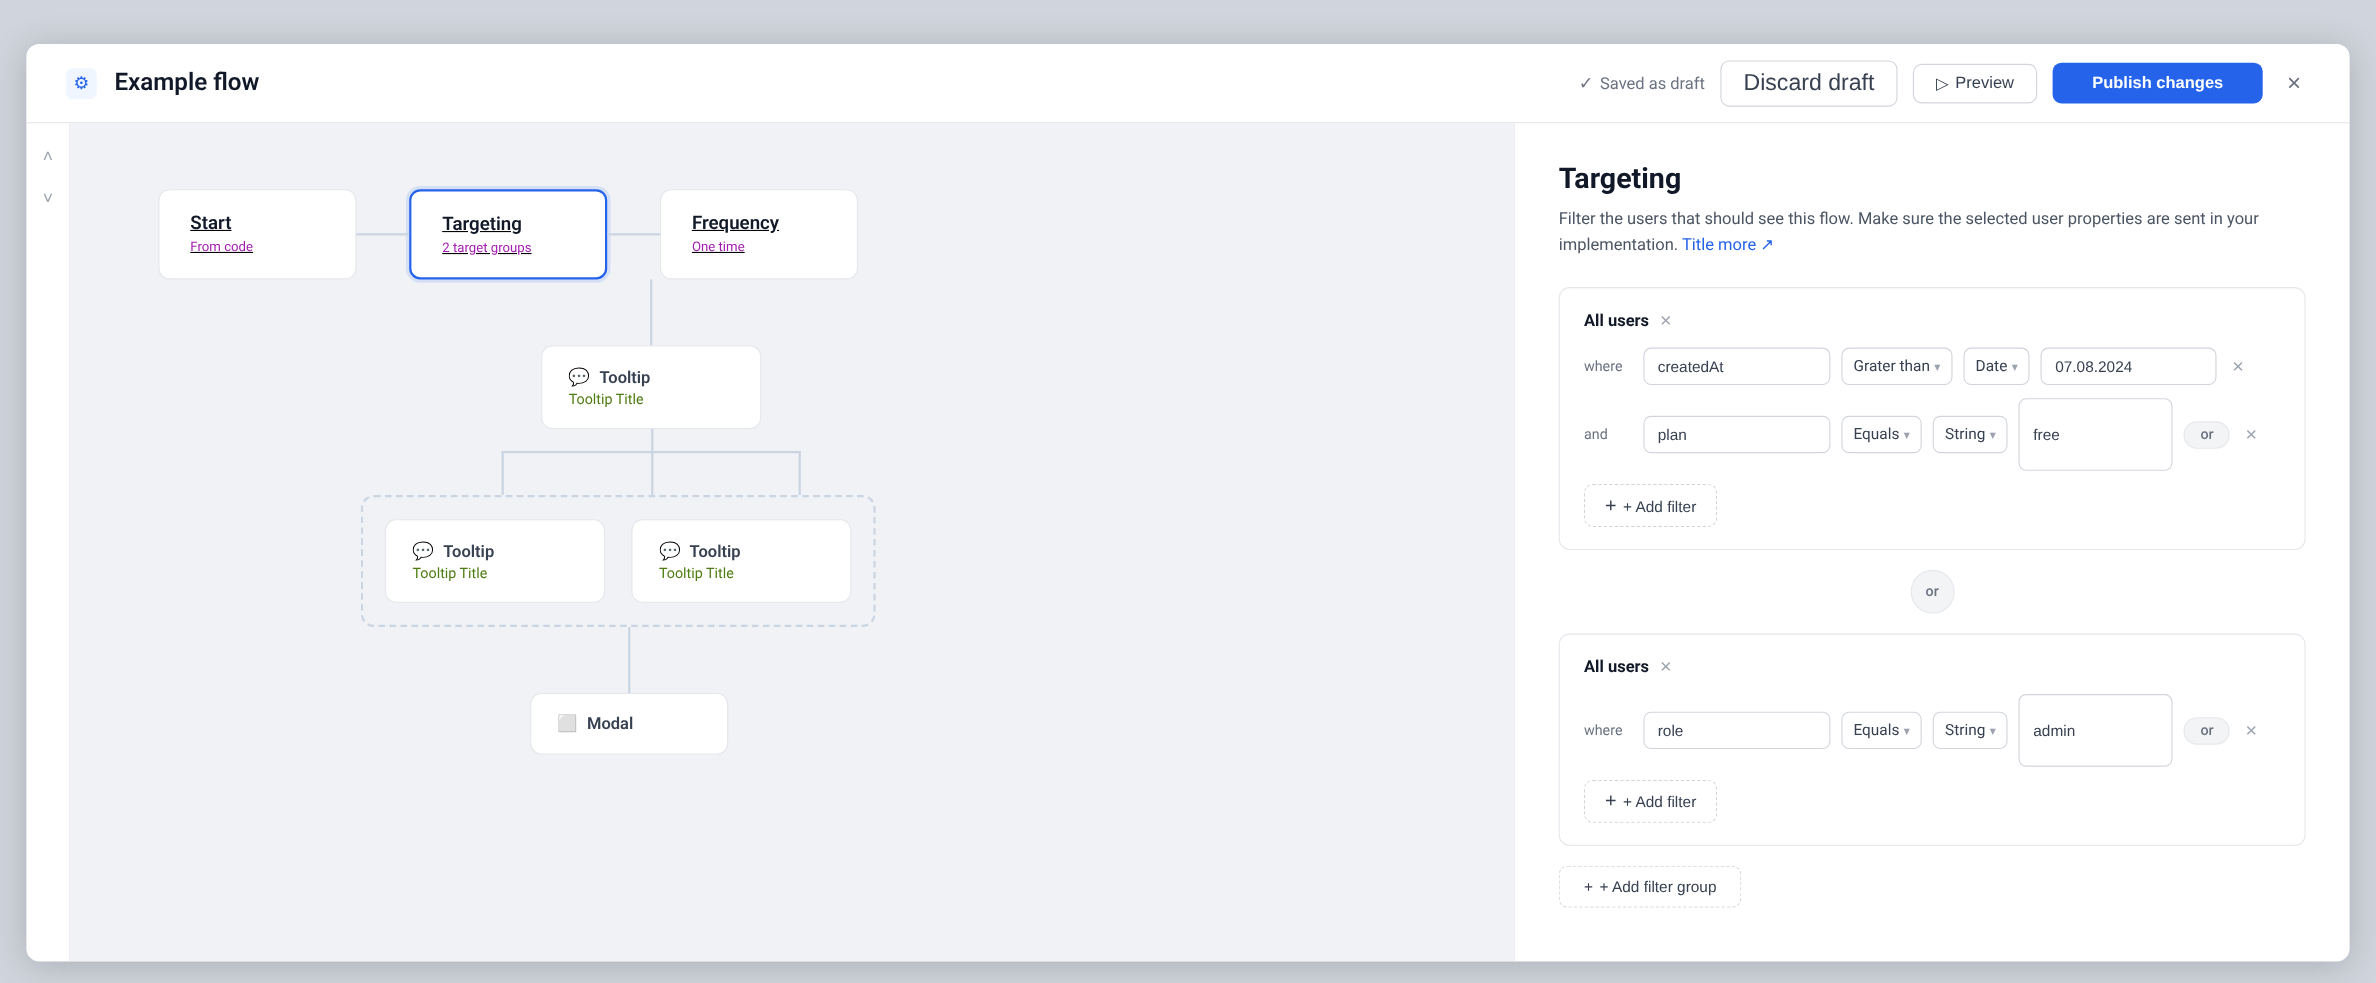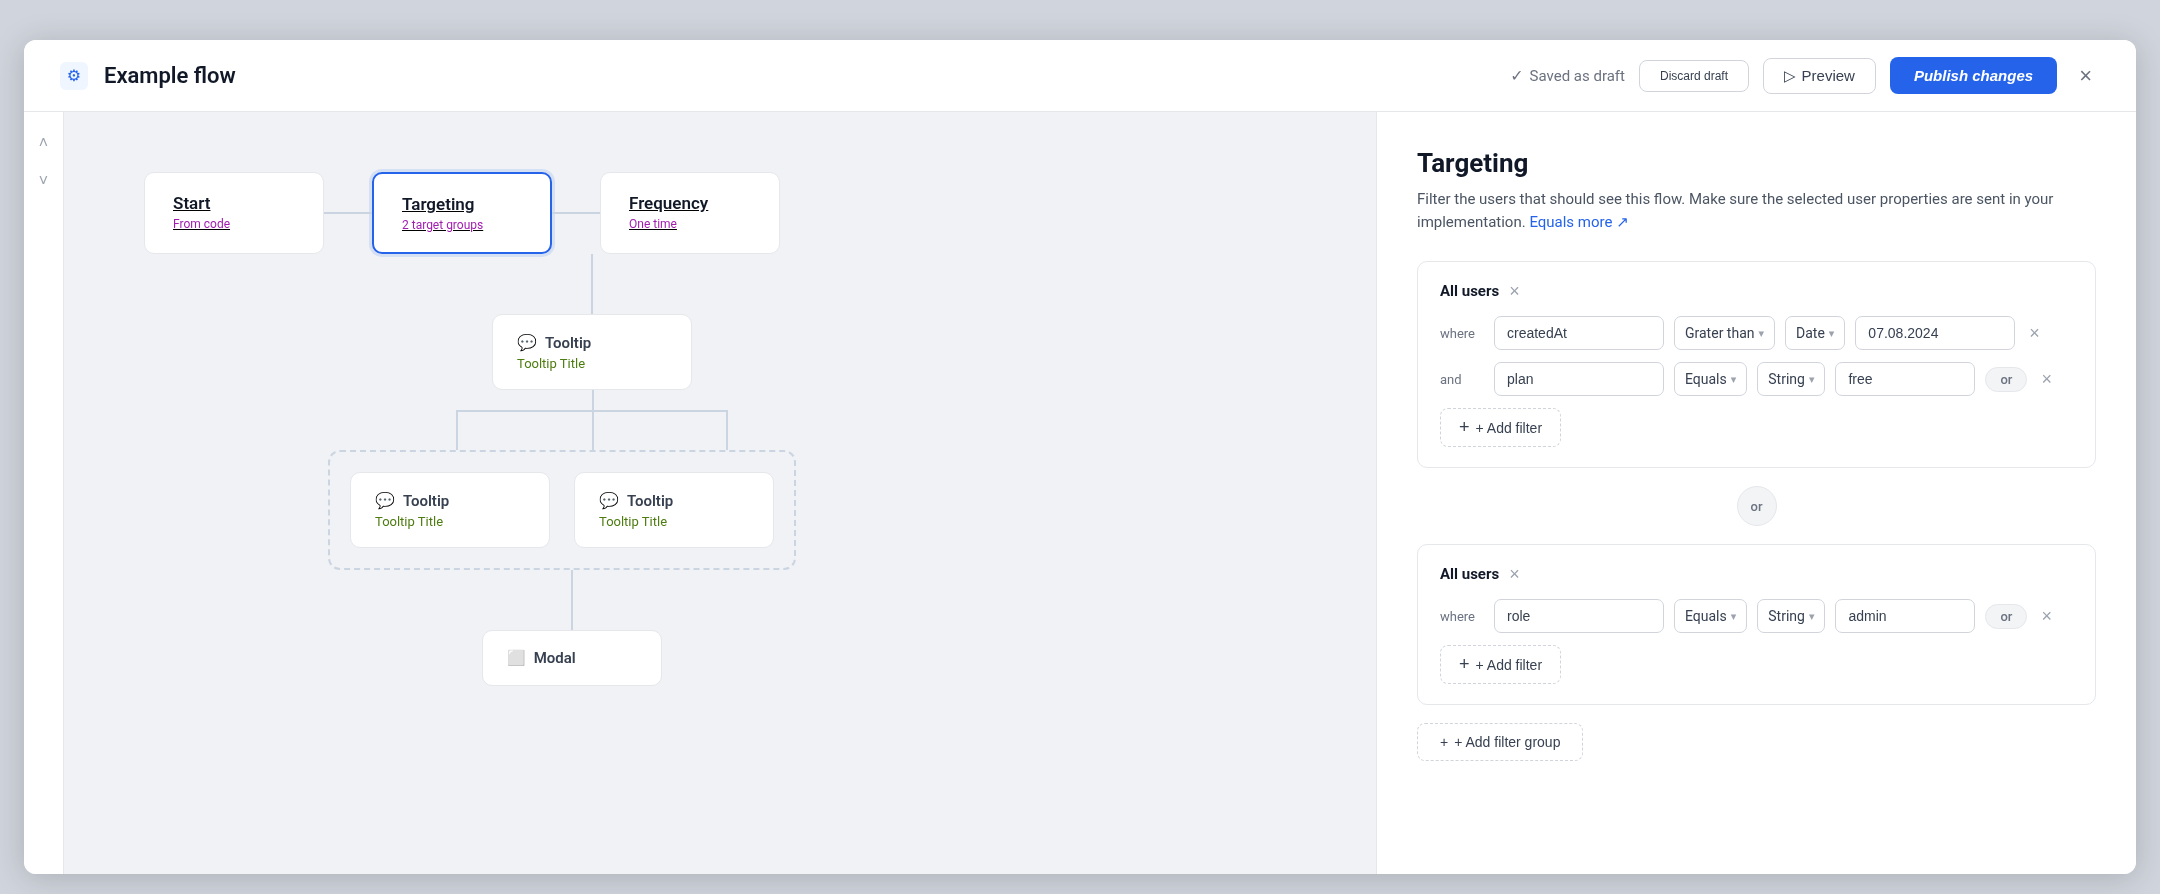--- a/index.html
+++ b/index.html
@@ -59,21 +59,21 @@
     }
     .saved-draft .check {
       color: #6b7280;
       font-size: 16px;
     }
     .btn-discard {
       background: #fff;
       border: 1.5px solid #d1d5db;
       border-radius: 8px;
       padding: 8px 20px;
-      font-size: 12px;
+      font-size: 21px;
       font-weight: 500;
       color: #374151;
       cursor: pointer;
     }
     .btn-preview {
       background: #fff;
       border: 1.5px solid #d1d5db;
       border-radius: 8px;
       padding: 8px 20px;
       font-size: 15px;
@@ -81,26 +81,25 @@
       color: #374151;
       cursor: pointer;
       display: flex;
       align-items: center;
       gap: 6px;
     }
     .btn-publish {
       background: #2563eb;
       border: none;
       border-radius: 8px;
-      padding: 10px 24px;
+      padding: 10px 36px;
       font-size: 15px;
       font-weight: 600;
       color: #fff;
       cursor: pointer;
-      font-style: italic;
     }
     .btn-close {
       background: none;
       border: none;
       font-size: 22px;
       color: #6b7280;
       cursor: pointer;
       padding: 4px 8px;
     }
     
@@ -335,21 +334,21 @@
       white-space: nowrap;
     }
     .filter-select .chevron {
       font-size: 11px;
       color: #9ca3af;
     }
     .filter-value-input {
       background: #fff;
       border: 1.5px solid #d1d5db;
       border-radius: 7px;
-      padding: 8px 12px;
+      padding: 24px 12px;
       font-size: 14px;
       color: #374151;
       width: 140px;
       outline: none;
     }
     .filter-date-input {
       background: #fff;
       border: 1.5px solid #d1d5db;
       border-radius: 7px;
       padding: 8px 12px;
@@ -545,21 +544,21 @@
             </div>
           </div>
         </div>
       </div>
     </div>
 
     <div class="right-panel">
       <div class="panel-title">Targeting</div>
       <div class="panel-description">
         <span>Filter the users that should see this flow. Make sure the selected user properties are sent in your implementation.</span>
-        <a href="#">Equals more ↗</a>
+        <a href="#">Title more ↗</a>
       </div>
 
       <div class="filter-group">
         <div class="filter-group-header">
           <span class="all-users-label">All users</span>
           <button class="remove-group-btn">×</button>
         </div>
 
         <div class="filter-row">
           <span class="filter-label">where</span>

